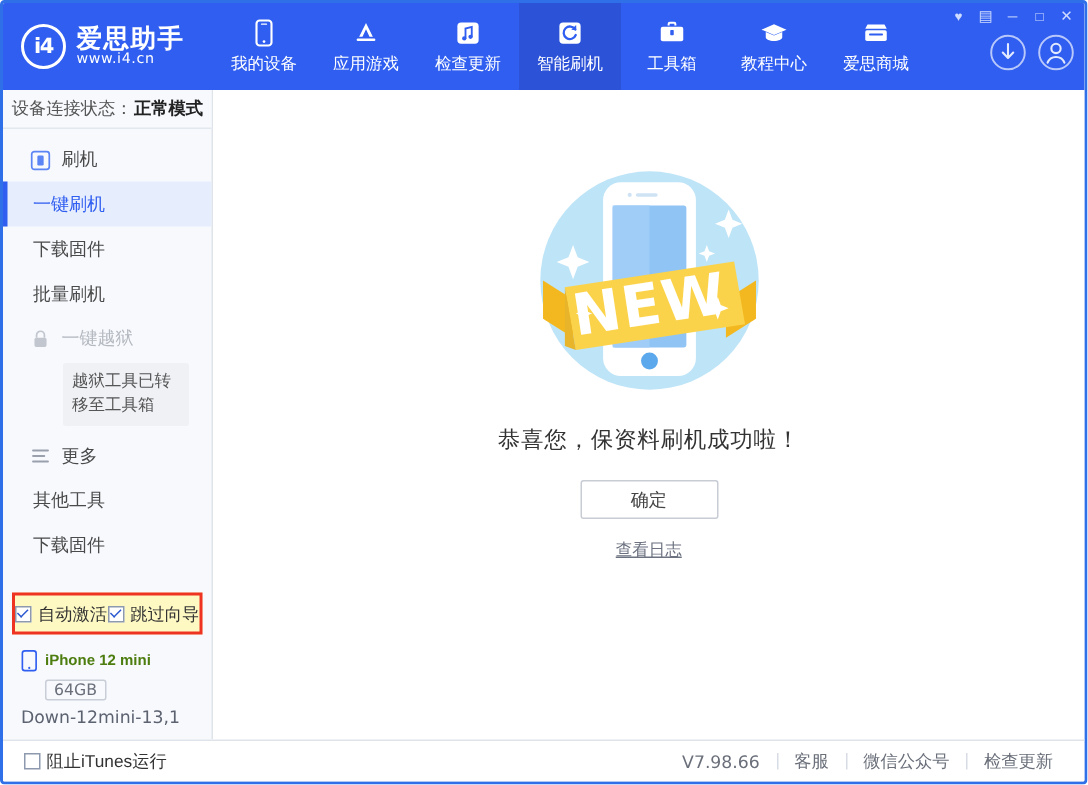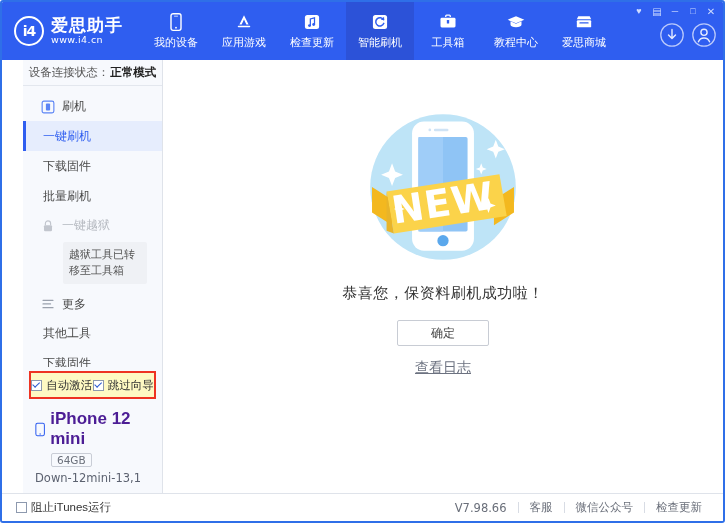--- a/index.html
+++ b/index.html
@@ -77,21 +77,21 @@
     top: 2px; right: 4px;
     display: flex; gap: 2px; align-items: center;
   }
   .win-btn {
     width: 16px; height: 14px;
     display: flex; align-items: center; justify-content: center;
     color: #cfdcff; cursor: pointer;
   }
 
   
-  .body { flex: 1; display: flex; min-height: 0; margin-left: 21px; }
+  .body { flex: 1; display: flex; min-height: 0; }
 
   
   .sidebar {
     width: 140px; flex: 0 0 140px;
     background: #f7f9fd;
     border-right: 1px solid #dfe3ea;
     display: flex; flex-direction: column;
     font-size: 12px; color: #444;
   }
   .dev-status {
@@ -164,21 +164,21 @@
     border-bottom: 1.6px solid #2b5ad0;
     transform: rotate(-45deg) translate(0.5px, -1px);
   }
 
   .device {
     padding: 4px 0 8px 12px;
     border-top: 0;
   }
   .dev-name {
     display: flex; align-items: center; gap: 5px;
-    color: #4c1d95; font-weight: bold; font-size: 17px;
+    color: #4d7c0f; font-weight: bold; font-size: 10px;
     margin-bottom: 4px;
   }
   .dev-cap {
     display: inline-block;
     border: 1px solid #c9cdd6;
     border-radius: 2px;
     padding: 0px 5px;
     font-size: 10.5px;
     color: #6a6f7a;
     margin-left: 16px;
@@ -214,21 +214,21 @@
     border: 1px solid #c8ccd4;
     background: #fff;
     border-radius: 2px;
     font-size: 12px;
     color: #444;
     cursor: pointer;
     font-family: "Liberation Sans", sans-serif;
   }
   .log-link {
     margin-top: 13px;
-    font-size: 14px;
+    font-size: 11px;
     color: #6c7280;
     text-decoration: underline;
     cursor: pointer;
   }
 
   
   .footer {
     height: 28px; flex: 0 0 28px;
     border-top: 1px solid #dfe3ea;
     background: #ffffff;

